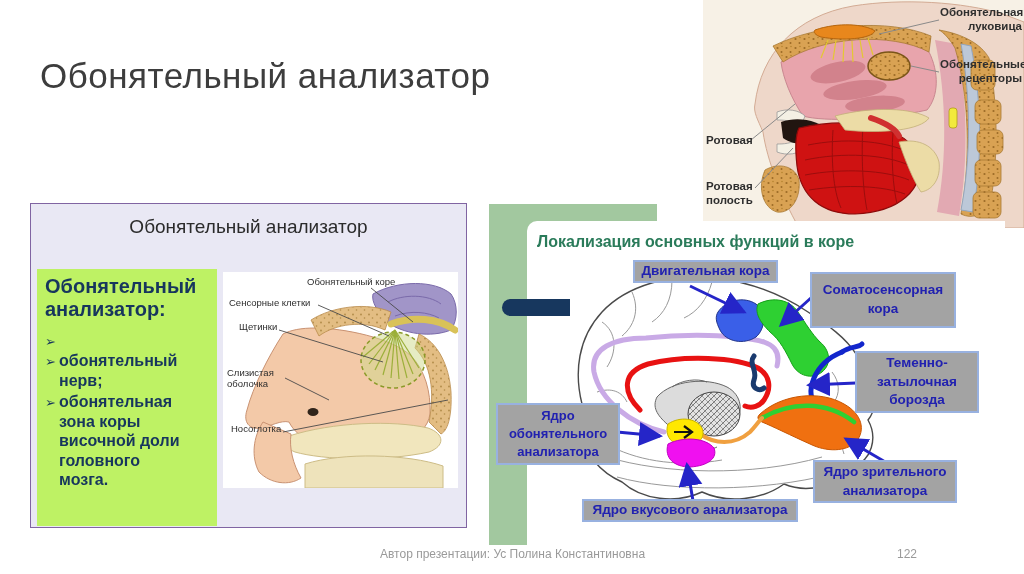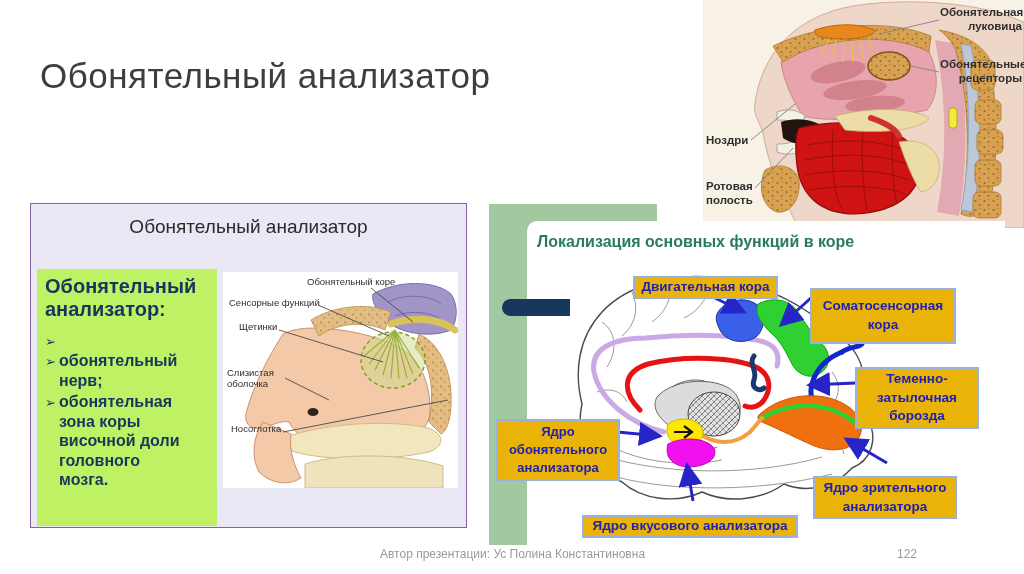--- a/index.html
+++ b/index.html
@@ -32,23 +32,23 @@
   .head-figure{left:703px;top:0;width:321px;height:228px;background:#22c55e;}
   .hf-label{font-size:11.5px;font-weight:600;color:#2e2e2e;line-height:1.2;}
 
   
   .green-bar-v{left:489px;top:204px;width:39px;height:341px;background:#a2c89f;z-index:1;}
   .green-bar-h{left:489px;top:204px;width:168px;height:24px;background:#a2c89f;z-index:1;}
   .white-panel{left:527px;top:221px;width:478px;height:327px;background:#ffffff;border-top-left-radius:10px;z-index:2;}
   .navy-pill{left:502px;top:299px;width:68px;height:17px;background:#17375e;border-radius:9px 0 0 9px;z-index:4;}
   .diagram-title{left:537px;top:233px;width:420px;font-size:16px;font-weight:bold;color:#2a7b5a;z-index:4;}
   .brain-svg{left:522px;top:252px;z-index:3;}
-  .dlabel{background:#eab308;border:2px solid #98b1e0;color:#2121b0;font-weight:bold;text-align:center;
+  .dlabel{background:#a3a3a3;border:2px solid #98b1e0;color:#2121b0;font-weight:bold;text-align:center;
           font-size:13.5px;line-height:1.4;z-index:5;box-sizing:border-box;padding:0 5px;
-          display:flex;align-items:center;justify-content:center;margin-top:16px;}
+          display:flex;align-items:center;justify-content:center;}
   .dlabel span{width:100%;}
   .lb-motor{left:633px;top:260px;width:145px;height:23px;}
   .lb-somato{left:810px;top:272px;width:146px;height:56px;}
   .lb-parieto{left:855px;top:351px;width:124px;height:62px;}
   .lb-olf{left:496px;top:403px;width:124px;height:62px;font-size:13px;}
   .lb-gust{left:582px;top:499px;width:216px;height:23px;align-items:flex-end;}
   .lb-vis{left:813px;top:460px;width:144px;height:43px;}
 </style>
 </head>
 <body>
@@ -127,21 +127,21 @@
 
     <g stroke="#8a8a8a" stroke-width="1">
       <line x1="236" y1="20" x2="176" y2="34"></line>
       <line x1="236" y1="72" x2="208" y2="66"></line>
       <line x1="48" y1="140" x2="92" y2="104"></line>
       <line x1="52" y1="188" x2="90" y2="148"></line>
     </g>
   </svg>
   <div class="abs hf-label" style="left:237px;top:6px;width:82px;text-align:right;">Обонятельная луковица</div>
   <div class="abs hf-label" style="left:237px;top:58px;width:82px;text-align:right;">Обонятельные рецепторы</div>
-  <div class="abs hf-label" style="left:3px;top:134px;">Ноздри</div>
+  <div class="abs hf-label" style="left:3px;top:134px;">Ротовая</div>
   <div class="abs hf-label" style="left:3px;top:180px;width:62px;">Ротовая полость</div>
 </div>
 
 <div class="abs left-box">
   <div class="abs left-box-title">Обонятельный анализатор</div>
 
   <div class="abs blue-panel">
     <div class="abs blue-heading">Обонятельный анализатор:</div>
     <div class="abs bullet-list">
       <div class="bullet-item">
@@ -204,21 +204,21 @@
 
       <g stroke="#4a4a4a" stroke-width="0.9">
         <line x1="148" y1="16" x2="190" y2="50"></line>
         <line x1="95" y1="33" x2="166" y2="64"></line>
         <line x1="56" y1="58" x2="160" y2="90"></line>
         <line x1="62" y1="106" x2="106" y2="128"></line>
         <line x1="60" y1="160" x2="225" y2="128"></line>
       </g>
     </svg>
     <div class="abs nf-label" style="left:84px;top:5px;">Обонятельный коре</div>
-    <div class="abs nf-label" style="left:6px;top:26px;">Сенсорные функций</div>
+    <div class="abs nf-label" style="left:6px;top:26px;">Сенсорные клетки</div>
     <div class="abs nf-label" style="left:16px;top:50px;">Щетинки</div>
     <div class="abs nf-label" style="left:4px;top:96px;width:58px;">Слизистая оболочка</div>
     <div class="abs nf-label" style="left:8px;top:152px;">Носоглотка</div>
   </div>
 </div>
 
 <div class="abs green-bar-v"></div>
 <div class="abs green-bar-h"></div>
 <div class="abs white-panel"></div>
 <div class="abs navy-pill"></div>

